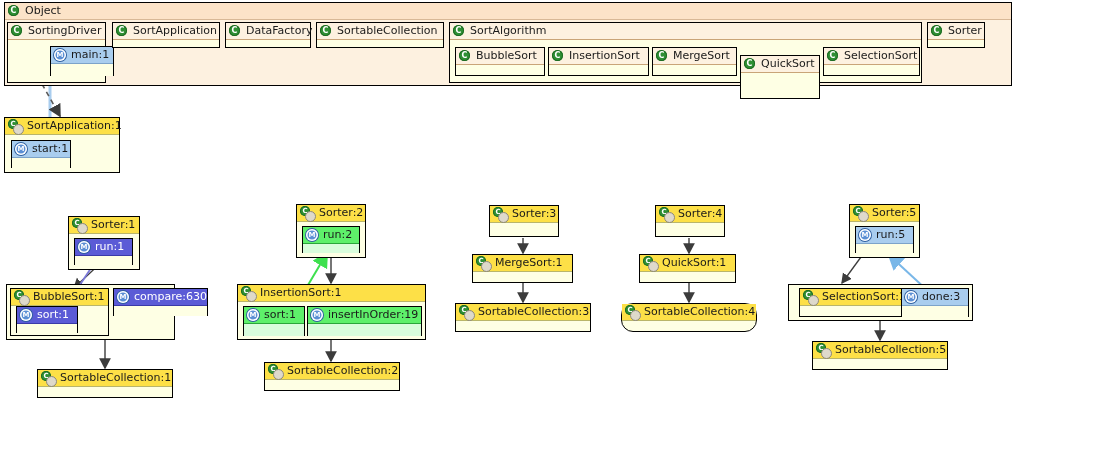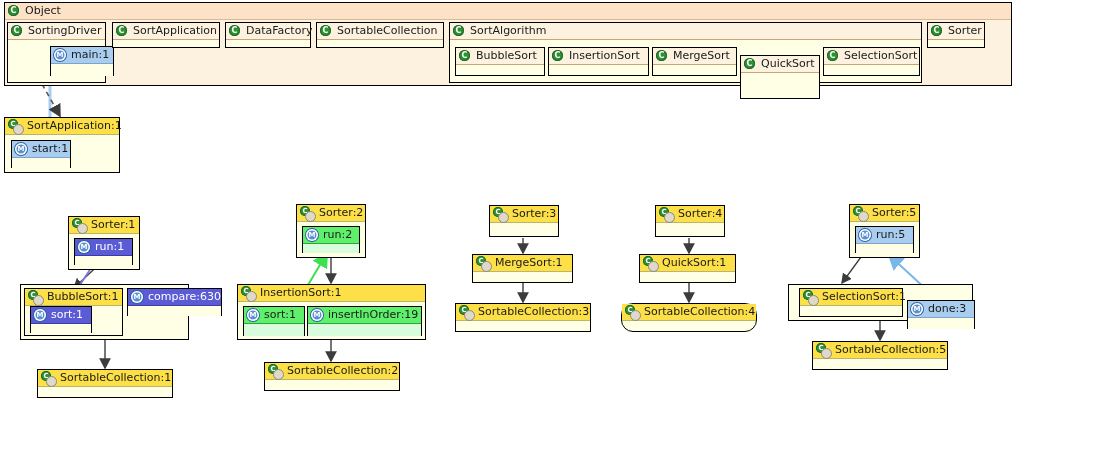--- a/index.html
+++ b/index.html
@@ -266,21 +266,21 @@
     </div>
     <div class="node" style="left:5px;top:21px;width:59px;height:27px;">
       <div class="hdr methh-blue">
         <span class="ico ico-meth"></span>
         <span class="lbl">run:1</span>
       </div>
       <div class="body" style="height:9px;"></div>
     </div>
   </div>
 
-  <div class="node" style="left:20px;top:284px;width:169px;height:56px;">
+  <div class="node" style="left:6px;top:284px;width:169px;height:56px;">
     <div class="node" style="left:3px;top:3px;width:99px;height:48px;">
       <div class="hdr insth">
         <span class="ico ico-inst"></span>
         <span class="lbl">BubbleSort:1</span>
       </div>
       <div class="node" style="left:5px;top:17px;width:62px;height:27px;">
         <div class="hdr methh-blue">
           <span class="ico ico-meth"></span>
           <span class="lbl">sort:1</span>
         </div>
@@ -397,21 +397,21 @@
     </div>
   </div>
 
   <div class="node" style="left:788px;top:284px;width:185px;height:37px;">
     <div class="node" style="left:10px;top:3px;width:104px;height:29px;">
       <div class="hdr insth">
         <span class="ico ico-inst"></span>
         <span class="lbl">SelectionSort:1</span>
       </div>
     </div>
-    <div class="node" style="left:112px;top:15px;width:68px;height:29px;margin-left:6px;">
+    <div class="node" style="left:112px;top:3px;width:68px;height:29px;">
       <div class="hdr methh-lblue">
         <span class="ico ico-meth"></span>
         <span class="lbl">done:3</span>
       </div>
       <div class="body" style="height:11px;"></div>
     </div>
   </div>
 
   <div class="node" style="left:812px;top:341px;width:136px;height:29px;">
     <div class="hdr insth">

